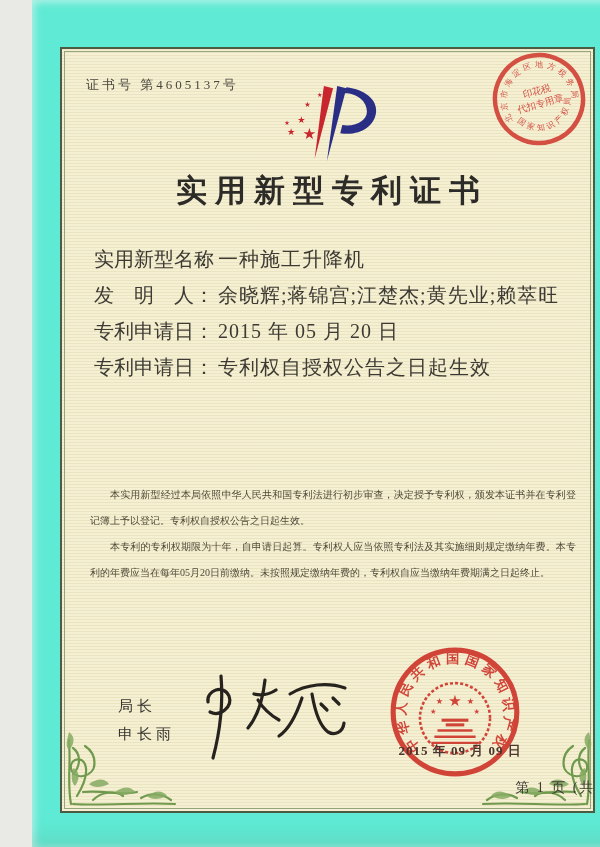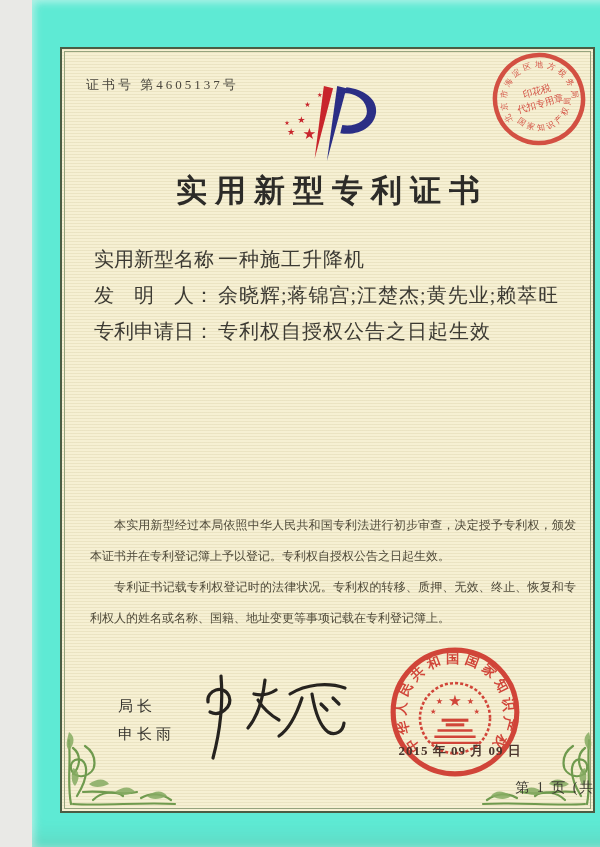--- a/index.html
+++ b/index.html
@@ -13,21 +13,21 @@
   .frame::after{content:"";position:absolute;inset:2px;border:1px solid #95a37e;pointer-events:none;}
   .cert-no{position:absolute;left:54px;top:76px;font-size:13px;letter-spacing:3px;color:#4b483f;}
   .logo{position:absolute;left:246px;top:82px;}
   .title{position:absolute;left:0;top:170px;width:600px;text-align:center;
          font-size:31px;font-weight:700;letter-spacing:8px;color:#2c2b28;}
   .fields{position:absolute;left:62px;top:246px;width:480px;}
   .field-row{height:16px;margin-bottom:20px;font-size:20px;color:#3c3a33;white-space:nowrap;}
   .f-label{display:inline-block;width:100px;text-align:justify;text-align-last:justify;vertical-align:bottom;}
   .f-colon{margin-right:4px;}
   .f-value{letter-spacing:1px;}
-  .body-text{position:absolute;left:58px;top:510px;width:486px;font-size:12px;line-height:31px;
+  .body-text{position:absolute;left:58px;top:482px;width:486px;font-size:10px;line-height:26px;
              color:#4e4938;text-align:justify;}
   .body-text p{margin:0;text-indent:2em;}
   .signatory{position:absolute;left:86px;top:692px;font-size:15px;letter-spacing:4px;
              line-height:28px;color:#34322c;font-weight:400;}
   .signature-svg{position:absolute;left:150px;top:670px;}
   .seal-svg{position:absolute;left:356px;top:646px;opacity:.94;}
   .seal-date{position:absolute;left:352px;top:742px;width:152px;text-align:center;
              font-size:13px;font-weight:700;letter-spacing:1px;color:#4a342c;}
   .footer{position:absolute;left:16px;top:779px;width:590px;text-align:right;
           font-size:14px;letter-spacing:2px;color:#3d3b32;}
@@ -62,27 +62,30 @@
   <div class="title">实用新型专利证书</div>
 
   <div class="fields">
     <div class="field-row">
       <span class="f-label">实用新型名称</span><span class="f-colon">：</span><span class="f-value">一种施工升降机</span>
     </div>
     <div class="field-row">
       <span class="f-label">发明人</span><span class="f-colon">：</span><span class="f-value">余晓辉;蒋锦宫;江楚杰;黄先业;赖萃旺</span>
     </div>
     <div class="field-row">
+      <span class="f-label">专利申请日</span><span class="f-colon">：</span><span class="f-value">2015 年 05 月 20 日</span>
+    </div>
+    <div class="field-row">
       <span class="f-label">专利申请日</span><span class="f-colon">：</span><span class="f-value">专利权自授权公告之日起生效</span>
     </div>
   </div>
 
   <div class="body-text">
     <p>本实用新型经过本局依照中华人民共和国专利法进行初步审查，决定授予专利权，颁发本证书并在专利登记簿上予以登记。专利权自授权公告之日起生效。</p>
-    <p>专利证书记载专利权登记时的法律状况。专利权的转移、质押、无效、终止、恢复和专利权人的姓名或名称、国籍、地址变更等事项记载在专利登记簿上。</p>
+    <p>本专利的专利权期限为十年，自申请日起算。专利权人应当依照专利法及其实施细则规定缴纳年费。本专利的年费应当在每年05月20日前缴纳。未按照规定缴纳年费的，专利权自应当缴纳年费期满之日起终止。</p>
   </div>
 
   <div class="signatory">
     <div>局长</div>
     <div>申长雨</div>
   </div>
 
   <svg class="signature-svg" width="180" height="100" viewBox="0 0 180 100">
     <g fill="none" stroke="#26231f" stroke-width="3.2" stroke-linecap="round" stroke-linejoin="round">
       <path d="M26,32 C24,20 42,14 47,26 C51,37 38,47 28,42"></path>

